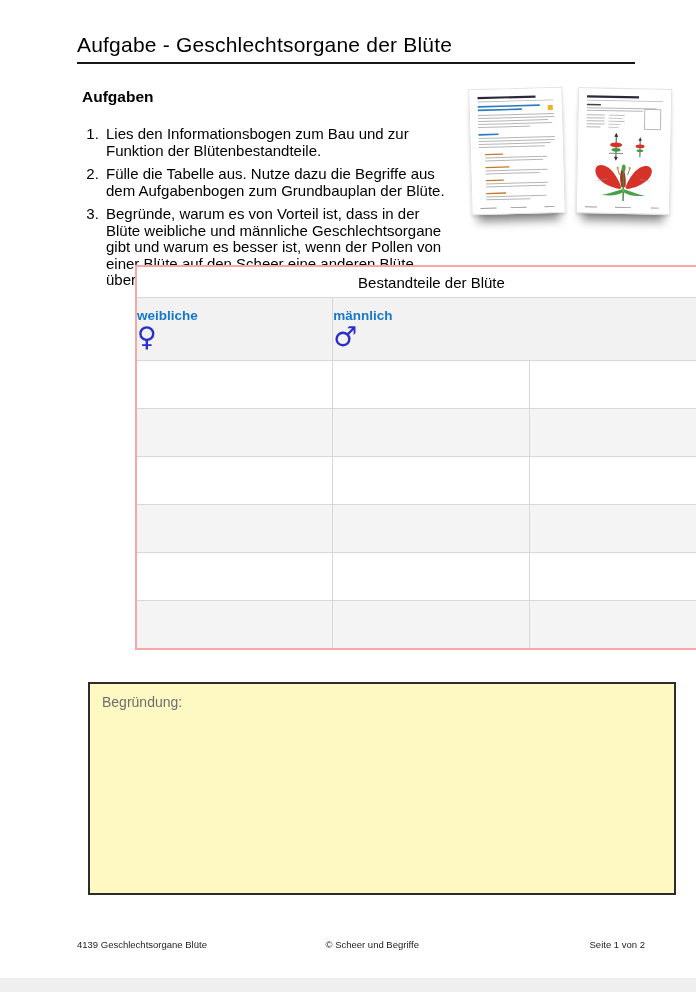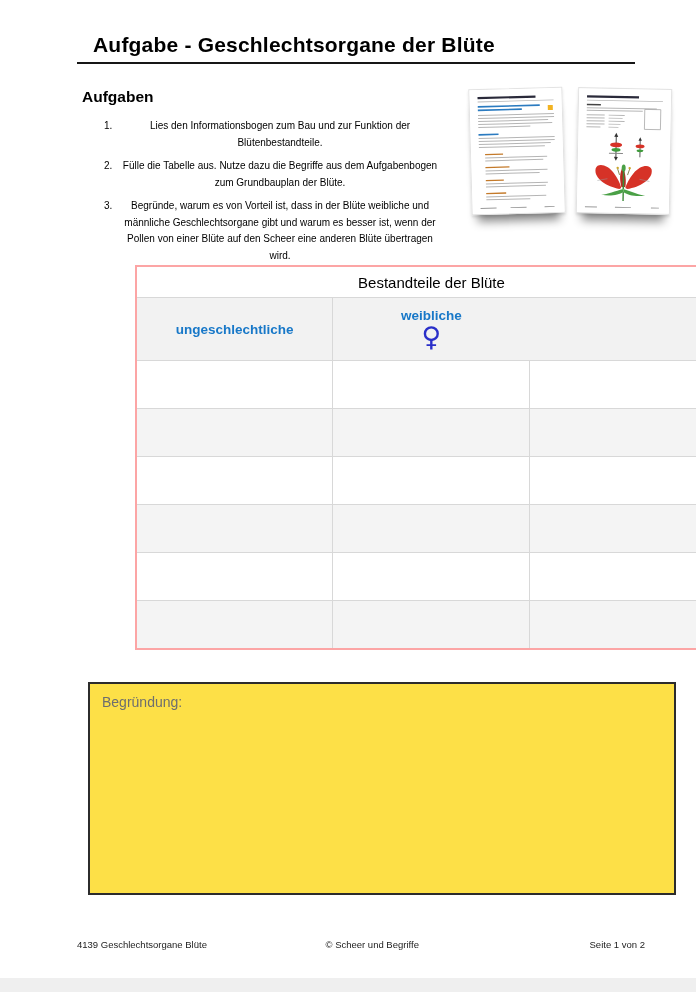--- a/index.html
+++ b/index.html
@@ -2,59 +2,59 @@
 <html><head>
 <meta charset="utf-8">
 <style>
   html,body{margin:0;padding:0;}
   body{
     width:696px;height:992px;position:relative;background:#ffffff;
     font-family:"Liberation Sans","DejaVu Sans",sans-serif;color:#000;
     overflow:hidden;
   }
   
-  .page-title{position:absolute;left:77px;top:33px;font-size:21px;font-weight:bold;letter-spacing:.2px;margin-left:16px;}
+  .page-title{position:absolute;left:77px;top:33px;font-size:21px;font-weight:normal;letter-spacing:.2px;}
   .title-rule{position:absolute;left:77px;top:62px;width:558px;height:2px;background:#161616;}
   
   .tasks{position:absolute;left:82px;top:88px;width:372px;}
-  .tasks-heading{font-size:15.5px;font-weight:bold;margin:0 0 12px 0;}
-  .tasks-list{margin:12px;padding:0 0 0 21px;font-size:10px;line-height:16.5px;text-align:center;}
+  .tasks-heading{font-size:15.5px;font-weight:bold;margin:0 0 20px 0;}
+  .tasks-list{margin:0;padding:0 0 0 21px;font-size:15px;line-height:16.5px;}
   .tasks-list li{margin:0 0 7px 0;padding-left:3px;}
   
   .thumbs{position:absolute;left:468px;top:86px;width:204px;height:140px;display:flex;gap:10px;}
   .thumb{position:relative;width:97px;height:136px;}
   .sheet{
     position:absolute;left:2px;top:2px;width:92px;height:124px;background:#fff;
     border:1px solid #e3e3e3;
     box-shadow:0 13px 10px -6px rgba(0,0,0,0.45),0 2px 3px rgba(0,0,0,0.12);
   }
   .sheet.l{transform:rotate(-1.6deg);}
   .sheet.r{transform:rotate(1.1deg);}
   
   .bloom-table{
     position:absolute;left:88px;top:265px;width:589px;
     border:2px solid #fca5a5;font-size:13px;margin-left:47px;
   }
   .t-title{height:30px;border-bottom:1px solid #d8d8d8;background:#fff;
     display:flex;align-items:center;justify-content:center;font-size:15px;}
   .t-head{display:grid;grid-template-columns:1fr 1fr 1fr;background:#f2f2f2;
     border-bottom:1px solid #d8d8d8;height:62px;}
-  .t-hcell{display:flex;flex-direction:column;align-items:center;justify-content:center;
+  .t-hcell{display:flex;flex-direction:column;justify-content:center;
     border-right:1px solid #d8d8d8;color:#1878c8;font-weight:bold;font-size:13.5px;gap:1px;}
   .t-hcell:last-child{border-right:none;}
   .gender-symbol{font-family:"DejaVu Sans",sans-serif;font-weight:normal;color:#2a2fc9;font-size:27px;line-height:26px;}
   .t-body .t-row{display:grid;grid-template-columns:1fr 1fr 1fr;height:47px;border-bottom:1px solid #d8d8d8;background:#fff;}
   .t-body .t-row:last-child{border-bottom:none;}
   .t-body .t-row:nth-child(even){background:#f4f4f4;}
   .t-cell{border-right:1px solid #d8d8d8;}
   .t-cell:last-child{border-right:none;}
   
   .reason-box{
     position:absolute;left:88px;top:682px;width:560px;height:189px;
-    border:2px solid #2c2c2c;background:#fde047;padding:10px 12px;
+    border:2px solid #2c2c2c;background:#fef9c3;padding:10px 12px;
     color:#6e6e6e;font-size:14px;
   }
   
   .footer{
     position:absolute;left:77px;top:939px;width:568px;
     display:flex;justify-content:space-between;align-items:flex-end;
     font-size:9.5px;color:#1c1c1c;
   }
   .footer .center{position:absolute;left:50%;transform:translateX(-38%);}
   .bottom-strip{position:absolute;left:0;bottom:0;width:100%;height:14px;background:#efefef;}
@@ -163,25 +163,26 @@
         <rect x="74" y="118" width="8" height="0.9" fill="#9a9a9a"></rect>
       </svg>
     </div>
   </div>
 </div>
 
 <div class="bloom-table">
   <div class="t-title">Bestandteile der Blüte</div>
   <div class="t-head">
     <div class="t-hcell">
-      <span>ungeschlechtliche</span>
-    </div>
-    <div class="t-hcell">
       <span>weibliche</span>
       <span class="gender-symbol">♀</span>
+    </div>
+    <div class="t-hcell">
+      <span>männlich</span>
+      <span class="gender-symbol">♂</span>
     </div>
   </div>
   <div class="t-body">
       <div class="t-row">
         <div class="t-cell"></div>
         <div class="t-cell"></div>
         <div class="t-cell"></div>
       </div>
       <div class="t-row">
         <div class="t-cell"></div>

